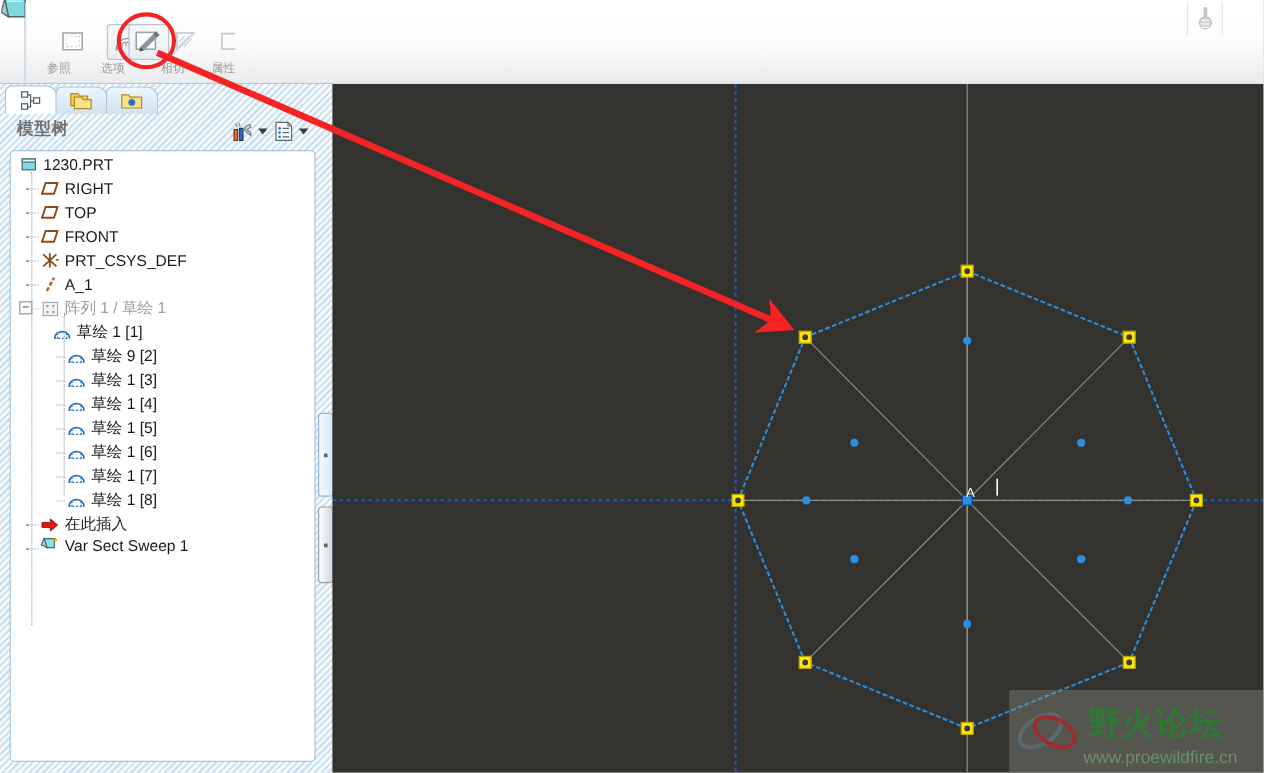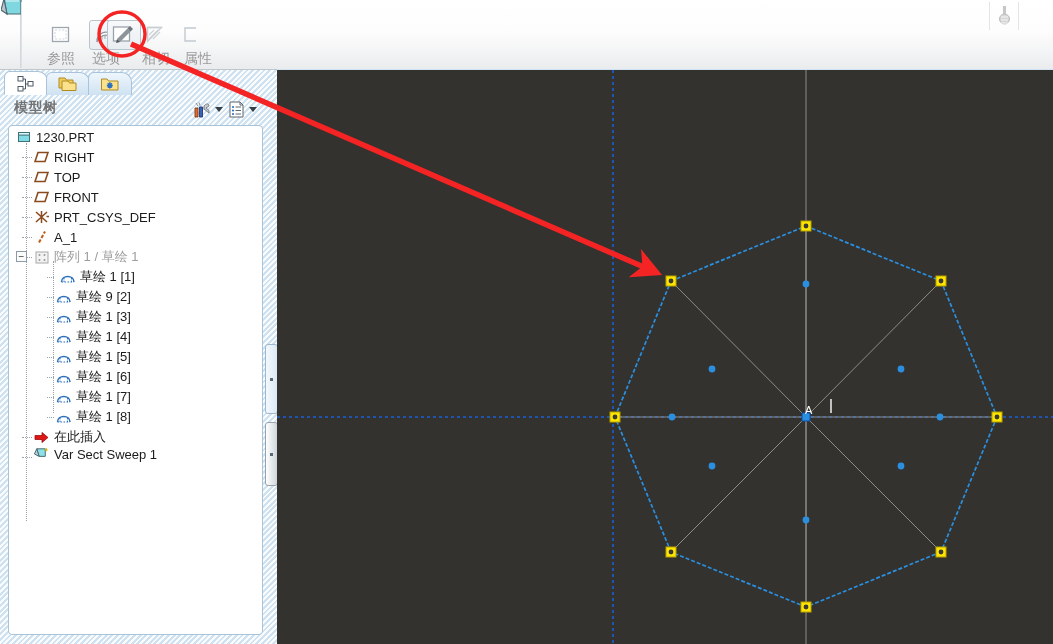--- a/index.html
+++ b/index.html
@@ -37,23 +37,23 @@
     box-sizing: border-box;
     display: flex; align-items: center; justify-content: center;
   }
   .tb-btn.framed {
     border: 1px solid #b9c4cd;
     border-radius: 3px;
     background: linear-gradient(to bottom, #f7f9fb, #e9eef2);
   }
   .tb-label {
     position: absolute; top: 50px;
-    font-size: 14px;
+    font-size: 10px;
     color: #9a9a9a;
-    text-align: center;
+    text-align: left;
     width: 44px;
     white-space: nowrap;
   }
   .tb-sep-l { position:absolute; left:21px; top:2px; width:1px; height:66px; background:#dde2e6;}
 
   
   .tb-right-icon {
     position: absolute; right: 34px; top: 2px;
     width: 28px; height: 28px;
     border-left: 1px solid #e2e5e8;
@@ -381,21 +381,21 @@
                 <circle cx="4.5" cy="4" r="1" fill="#9a9a9a"></circle>
                 <circle cx="9.5" cy="4" r="1" fill="#9a9a9a"></circle>
                 <circle cx="4.5" cy="9" r="1" fill="#9a9a9a"></circle>
                 <circle cx="9.5" cy="9" r="1" fill="#9a9a9a"></circle>
               </svg>
             </span>
             <span class="tlabel">阵列 1 / 草绘 1</span>
           </div>
           <div class="guide-h" style="left: 13px; top: 131px; width: 10px;"></div>
           <div class="expander" style="left: 7px; top: 125px;">−</div>
-          <div class="tree-row" style="left: 50px; top: 141px;">
+          <div class="tree-row" style="left: 34px; top: 141px;">
             <span class="tree-ico">
               <svg width="16" height="13" viewBox="0 0 16 13">
                 <path d="M1.5,11 C1.5,3.5 14,3.5 14,11" fill="none" stroke="#2b6fbd" stroke-width="1.5"></path>
                 <path d="M1.5,11 L14,11" stroke="#2b6fbd" stroke-width="1" stroke-dasharray="1.6 1.4"></path>
                 <path d="M4,7 L4,11 M11.5,7 L11.5,11" stroke="#2b6fbd" stroke-width="1" stroke-dasharray="1.4 1.2"></path>
               </svg>
             </span>
             <span class="tlabel">草绘 1 [1]</span>
           </div>
           <div class="guide-h" style="left: 38px; top: 151px; width: 7px;"></div>
@@ -553,20 +553,30 @@
         <rect x="333" y="342" width="10" height="10" fill="#ffe500" stroke="#b8a400" stroke-width="1"></rect>
         <circle cx="338" cy="347" r="2.4" fill="#3a3a35"></circle>
         <rect x="389" y="206" width="10" height="10" fill="#ffe500" stroke="#b8a400" stroke-width="1"></rect>
         <circle cx="394" cy="211" r="2.4" fill="#3a3a35"></circle>
         <rect x="525" y="343" width="8" height="8" fill="#2b8fe0" stroke="#0b4fa8" stroke-width="1"></rect>
         <text x="528" y="344" fill="#ffffff" font-size="11" font-family="&quot;Liberation Sans&quot;, sans-serif">A</text>
         <line x1="554" y1="329" x2="554" y2="343" stroke="#ffffff" stroke-width="1.4"></line>
       </svg>
 
     
+    <div class="watermark" style="left:564px; top:505px; width:212px; height:69px;">
+      <svg width="58" height="50" viewBox="0 0 58 50" style="margin-left:4px;">
+        <ellipse cx="22" cy="24" rx="19" ry="11" transform="rotate(-32 22 24)" fill="none" stroke="#5b6a72" stroke-width="3.4"></ellipse>
+        <ellipse cx="34" cy="25" rx="18" ry="10.5" transform="rotate(28 34 25)" fill="none" stroke="#9b2d2d" stroke-width="3.4"></ellipse>
+      </svg>
+      <div style="position:relative; margin-left:4px; top:-7px;">
+        <span class="wm-text-cn">野火论坛</span>
+      </div>
+      <div class="wm-text-url">www.proewildfire.cn</div>
+    </div>
   </div>
 
   <svg class="annot" viewBox="0 0 1053 644">
     <defs>
       <marker id="redArrow" markerWidth="6" markerHeight="6" refX="2.2" refY="3" orient="auto" markerUnits="strokeWidth">
         <path d="M0,0.2 L5.4,3 L0,5.8 L1.5,3 Z" fill="#f42424"></path>
       </marker>
     </defs>
     <line x1="131" y1="44" x2="646" y2="268" stroke="#f42424" stroke-width="5.5" marker-end="url(#redArrow)"></line>
     <ellipse cx="122" cy="34" rx="23" ry="22" fill="none" stroke="#f42424" stroke-width="3.4"></ellipse>

